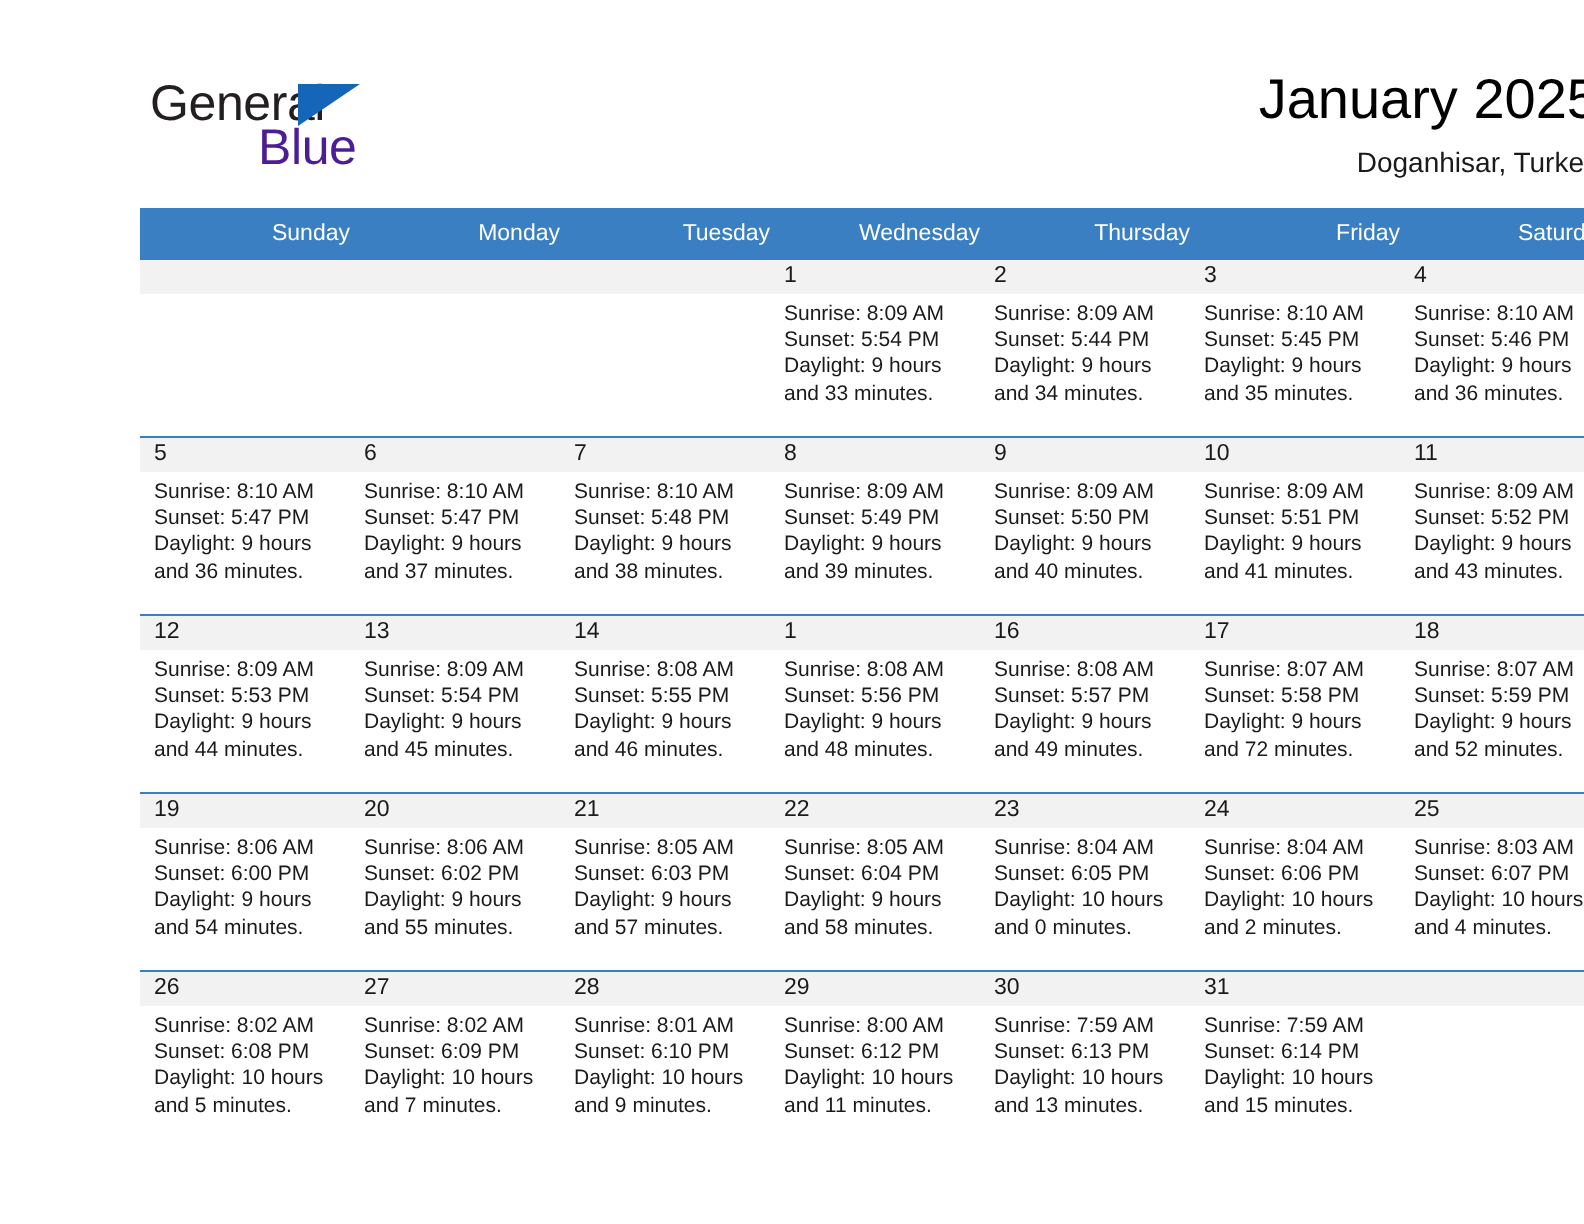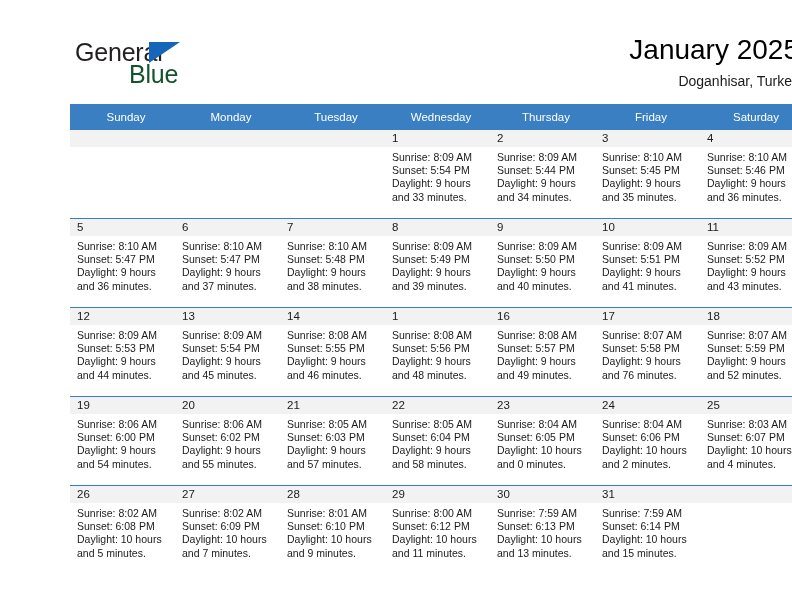--- a/index.html
+++ b/index.html
@@ -54,21 +54,21 @@
     height: 0;
     border-left: 31px solid #1565b8;
     border-bottom: 21px solid transparent;
   }
   .brand-blue {
     position: absolute;
     left: 54px;
     top: 22px;
     font-size: 25px;
     letter-spacing: -0.2px;
-    color: #14532d;
+    color: #4c1d95;
     font-family: "Liberation Sans", sans-serif;
   }
   .title-block {
     position: absolute;
     right: 34px;
     top: 33px;
     text-align: right;
   }
   .cal-title {
     font-size: 28px;
@@ -91,21 +91,21 @@
     top: 104px;
     width: 735px;
     border-collapse: collapse;
     table-layout: fixed;
   }
   .calendar th {
     background: #3a7fc1;
     color: #ffffff;
     font-size: 11.5px;
     font-weight: normal;
-    text-align: center;
+    text-align: right;
     padding: 6px 0 6px 7px;
     height: 14px;
     border: none;
   }
   .calendar td {
     vertical-align: top;
     padding: 0;
     border: none;
     width: 105px;
     height: 88px;
@@ -309,21 +309,21 @@
               <div>Sunrise: 8:08 AM</div>
               <div>Sunset: 5:57 PM</div>
               <div class="wrap">Daylight: 9 hours and 49 minutes.</div>
             </div>
           </td>
           <td>
             <div class="daynum-band">17</div>
             <div class="cell-body">
               <div>Sunrise: 8:07 AM</div>
               <div>Sunset: 5:58 PM</div>
-              <div class="wrap">Daylight: 9 hours and 76 minutes.</div>
+              <div class="wrap">Daylight: 9 hours and 72 minutes.</div>
             </div>
           </td>
           <td>
             <div class="daynum-band">18</div>
             <div class="cell-body">
               <div>Sunrise: 8:07 AM</div>
               <div>Sunset: 5:59 PM</div>
               <div class="wrap">Daylight: 9 hours and 52 minutes.</div>
             </div>
           </td>

